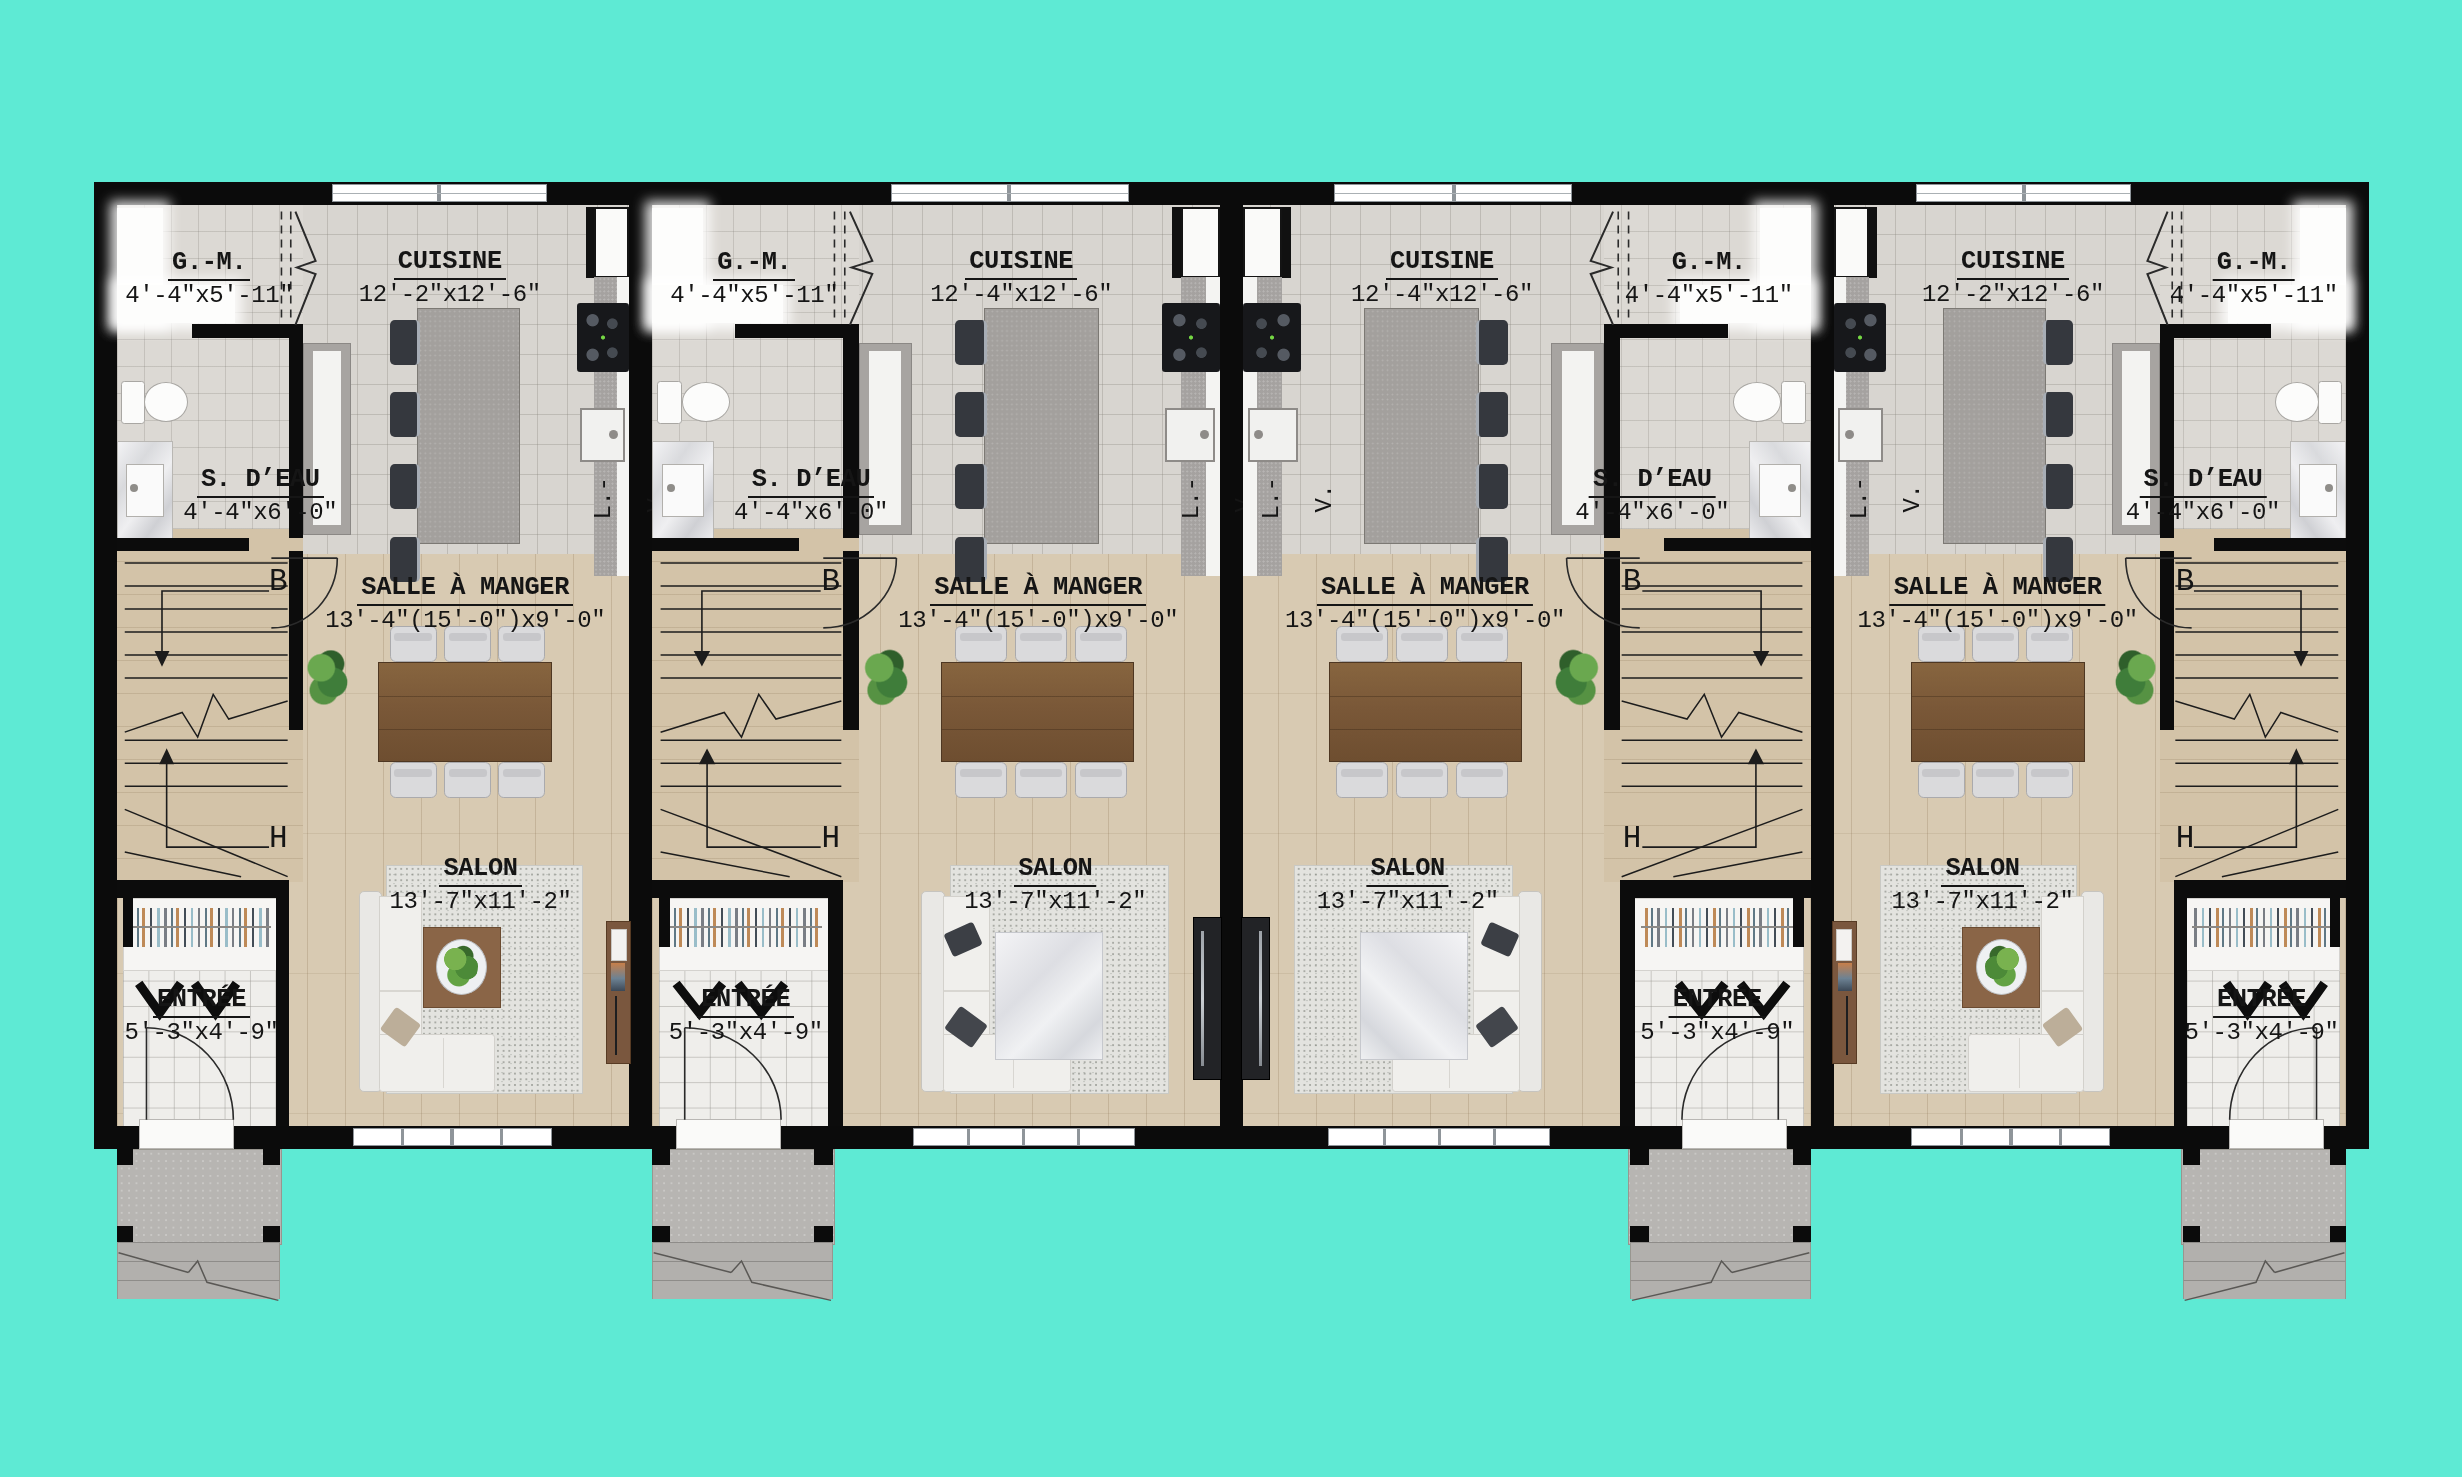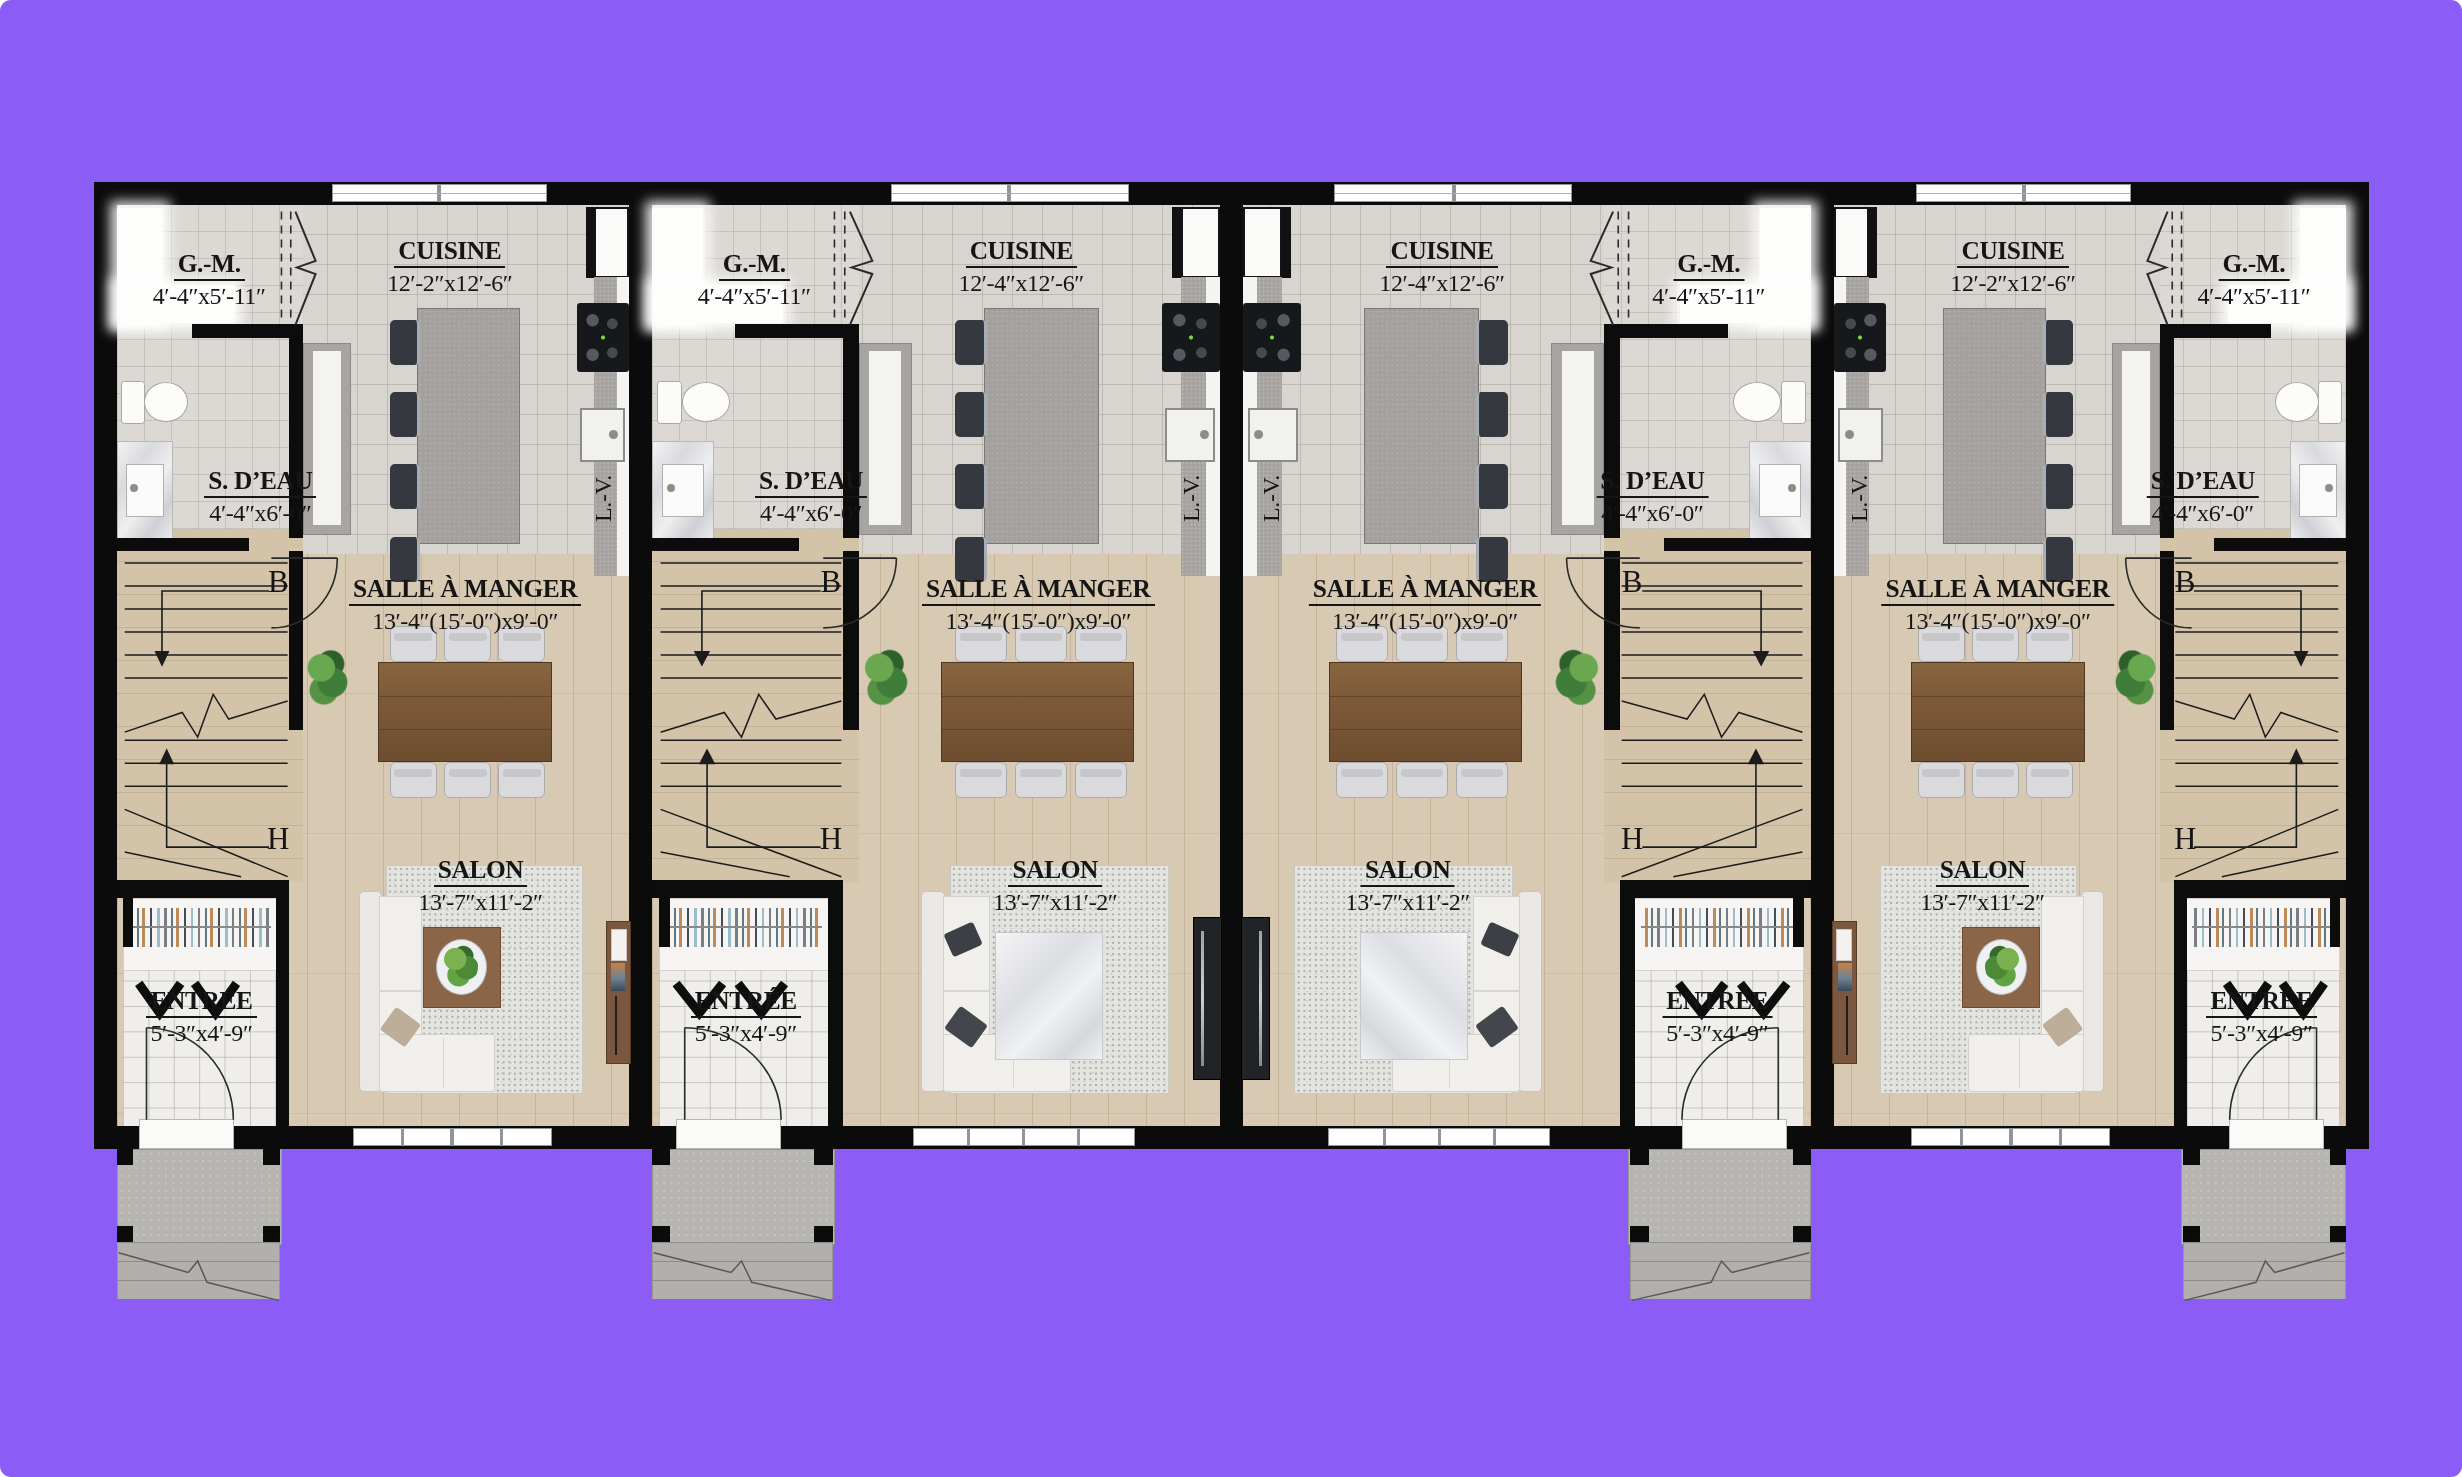--- a/index.html
+++ b/index.html
@@ -1,17 +1,17 @@
 <!DOCTYPE html>
 <html style="font-size:13px"><head>
 <meta charset="utf-8">
 <style>
   html,body{margin:0;padding:0;background:#ffffff;}
-  #plan{position:relative;width:2462px;height:1477px;background:#8b5cf6;overflow:hidden;
-        font-family:Liberation Serif, serif;color:#151515;border-radius:11px;}
+  #plan{position:relative;width:2462px;height:1477px;background:#5eead4;overflow:hidden;
+        font-family:Liberation Mono, monospace;color:#151515;}
   .bwall{position:absolute;background:#0b0b0b;z-index:10;}
   
   .unit{position:absolute;top:205px;height:921px;z-index:20;}
   .unit.m{transform:scaleX(-1);}
   .unit.m .tx{transform:scaleX(-1);}
   .unit .lv{transform:rotate(-90deg);}
   .unit.m .lv{transform:scaleX(-1) rotate(-90deg);}
   .unit>div{position:absolute;}
   
   .f-tile{left:0;top:0;width:100%;height:349px;background:#d8d5d0;
@@ -143,21 +143,21 @@
                radial-gradient(circle at 44% 70%,#569243 0 26%,transparent 29%),
                radial-gradient(circle at 60% 30%,#2f5f2b 0 24%,transparent 27%);}
   
   svg.lines{position:absolute;left:0;top:0;width:100%;height:1166px;z-index:30;overflow:visible;}
   svg.lines *{vector-effect:non-scaling-stroke;}
   
   .lbl{position:absolute;text-align:center;white-space:nowrap;z-index:40;line-height:1.12;}
   .lbl .nm{display:inline-block;font-size:25.4px;font-weight:700;letter-spacing:-0.4px;border-bottom:2.5px solid #151515;padding:0 4.1px 1.6px;}
   .lbl .dm{display:block;font-size:24px;font-weight:400;letter-spacing:-0.4px;margin-top:1.6px;}
   .lbl-gm{left:0;top:44px;width:36%;}
-  .lbl-cuisine{left:40%;top:31px;width:50%;}
+  .lbl-cuisine{left:40%;top:43px;width:50%;}
   .lbl-sdeau{left:2%;top:261px;width:52%;}
   .lbl-dining{left:40%;top:369px;width:56%;}
   .lbl-salon{left:50%;top:650px;width:42%;}
   .lbl-entree{left:0;top:781px;width:33%;}
   .letter{position:absolute;width:7%;text-align:center;font-size:31px;font-weight:400;z-index:40;}
   .lt-b{left:28%;top:359px;}
   .lt-h{left:28%;top:616px;}
   .lv{position:absolute;left:89.4%;top:267px;width:11%;height:53px;font-size:24px;font-weight:400;
       text-align:center;line-height:53px;z-index:40;letter-spacing:-0.4px;}
 </style>

